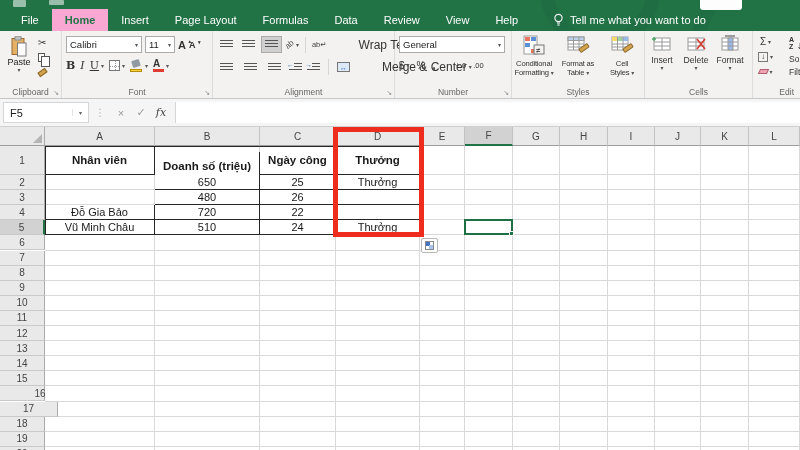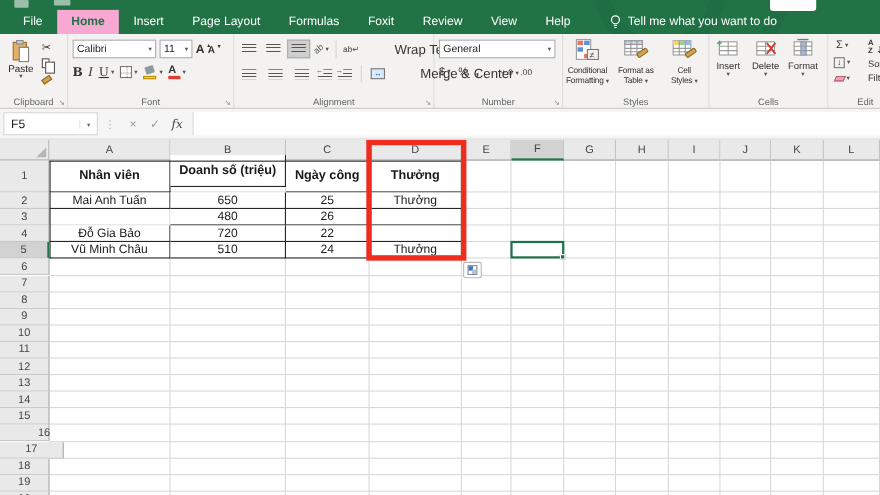--- a/index.html
+++ b/index.html
@@ -128,21 +128,21 @@
     <div class="qat-mark" id="qat1"></div>
     <div class="qat-mark" id="qat2"></div>
     <div id="topright-btn"></div>
     <div id="tabs">
 
       <div class="tab">File</div>
         <div class="tab active">Home</div>
         <div class="tab">Insert</div>
         <div class="tab">Page Layout</div>
         <div class="tab">Formulas</div>
-        <div class="tab">Foxit</div>
+        <div class="tab">Data</div>
         <div class="tab">Review</div>
         <div class="tab">View</div>
         <div class="tab">Help</div>
         <div id="tellme">
         <svg width="11" height="14" viewBox="0 0 11 14">
           <circle cx="5.5" cy="5" r="3.6" fill="none" stroke="#fff" stroke-width="1.1"></circle>
           <line x1="4" y1="10" x2="7" y2="10" stroke="#fff" stroke-width="1.1"></line>
           <line x1="4.4" y1="12" x2="6.6" y2="12" stroke="#fff" stroke-width="1.1"></line>
         </svg>
         <span>Tell me what you want to do</span>
@@ -486,24 +486,23 @@
       <div class="rowhdr" style="top: 199px; width: 45px; height: 15.1px;">12</div>
       <div class="rowhdr" style="top: 214.1px; width: 45px; height: 15.1px;">13</div>
       <div class="rowhdr" style="top: 229.2px; width: 45px; height: 15.1px;">14</div>
       <div class="rowhdr" style="top: 244.3px; width: 45px; height: 15.1px;">15</div>
       <div class="rowhdr" style="top: 259.4px; width: 45px; height: 15.1px; padding-left: 36px;">16</div>
       <div class="rowhdr" style="top: 274.5px; width: 58px; height: 15.1px;">17</div>
       <div class="rowhdr" style="top: 289.6px; width: 45px; height: 15.1px;">18</div>
       <div class="rowhdr" style="top: 304.7px; width: 45px; height: 15.1px;">19</div>
       <div class="rowhdr" style="top: 319.8px; width: 45px; height: 15.1px;">20</div>
       <div class="tcell hdr" style="left: 45px; top: 19px; width: 110px; height: 29px;">Nhân viên</div>
-      <div class="tcell hdr" style="left: 155px; top: 14px; width: 105px; height: 29px; text-align: center;">Doanh số (triệu)</div>
+      <div class="tcell hdr" style="left: 155px; top: 25px; width: 105px; height: 29px; text-align: center;">Doanh số (triệu)</div>
       <div class="tcell hdr" style="left: 260px; top: 19px; width: 76px; height: 29px;">Ngày công</div>
       <div class="tcell hdr" style="left: 336px; top: 19px; width: 84px; height: 29px;">Thưởng</div>
-      <div class="tcell" style="left: 45px; top: 48px; width: 110px; height: 15.1px;">Mai Anh Tuấn</div>
       <div class="tcell" style="left: 155px; top: 48px; width: 105px; height: 15.1px;">650</div>
       <div class="tcell" style="left: 260px; top: 48px; width: 76px; height: 15.1px;">25</div>
       <div class="tcell" style="left: 336px; top: 48px; width: 84px; height: 15.1px;">Thưởng</div>
       <div class="tcell" style="left: 155px; top: 63.1px; width: 105px; height: 15.1px;">480</div>
       <div class="tcell" style="left: 260px; top: 63.1px; width: 76px; height: 15.1px;">26</div>
       <div class="tcell" style="left: 336px; top: 63.1px; width: 84px; height: 15.1px;"></div>
       <div class="tcell" style="left: 45px; top: 78.2px; width: 110px; height: 15.1px;">Đỗ Gia Bảo</div>
       <div class="tcell" style="left: 155px; top: 78.2px; width: 105px; height: 15.1px;">720</div>
       <div class="tcell" style="left: 260px; top: 78.2px; width: 76px; height: 15.1px;">22</div>
       <div class="tcell" style="left: 336px; top: 78.2px; width: 84px; height: 15.1px;"></div>

